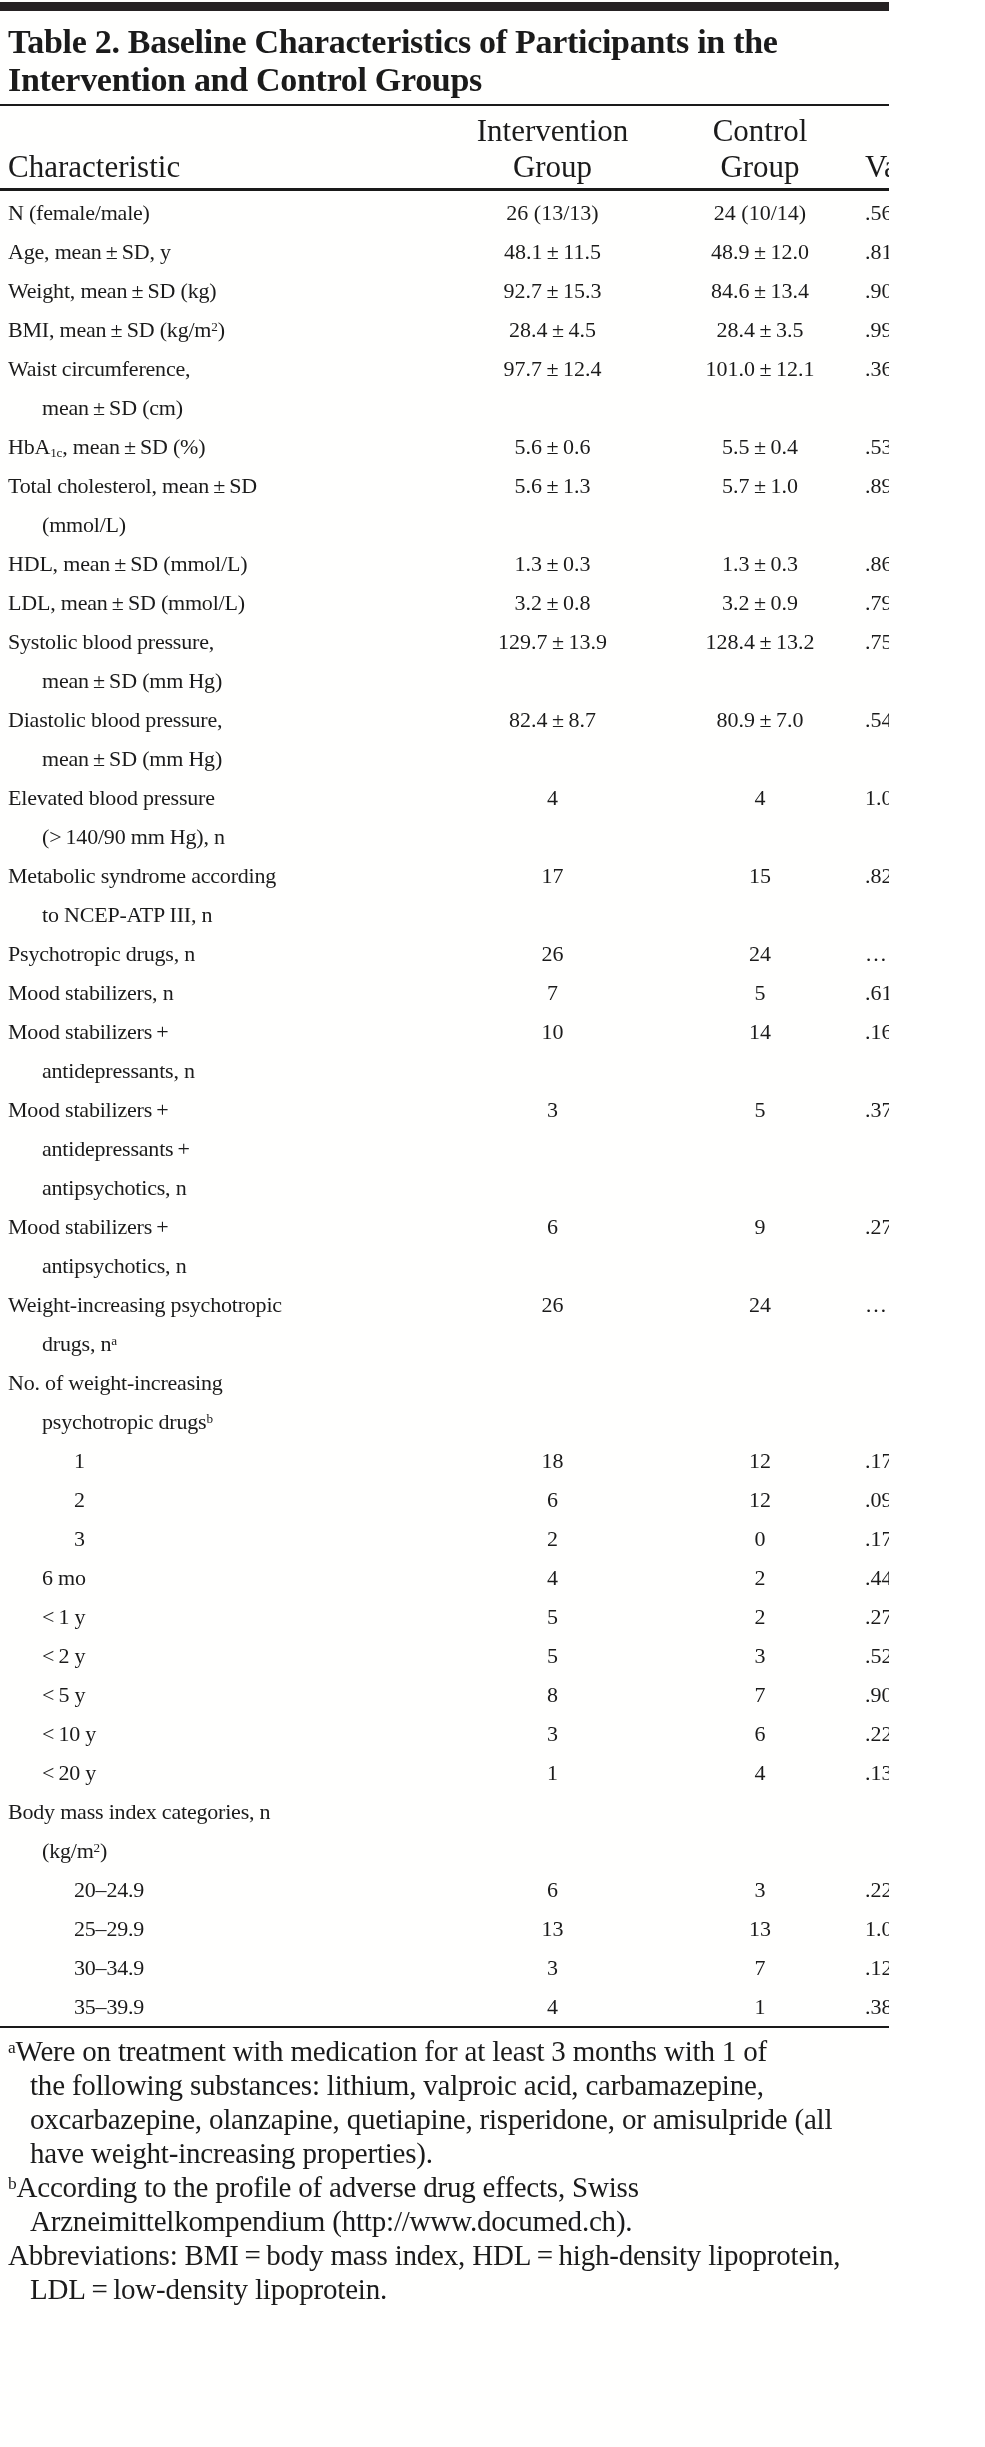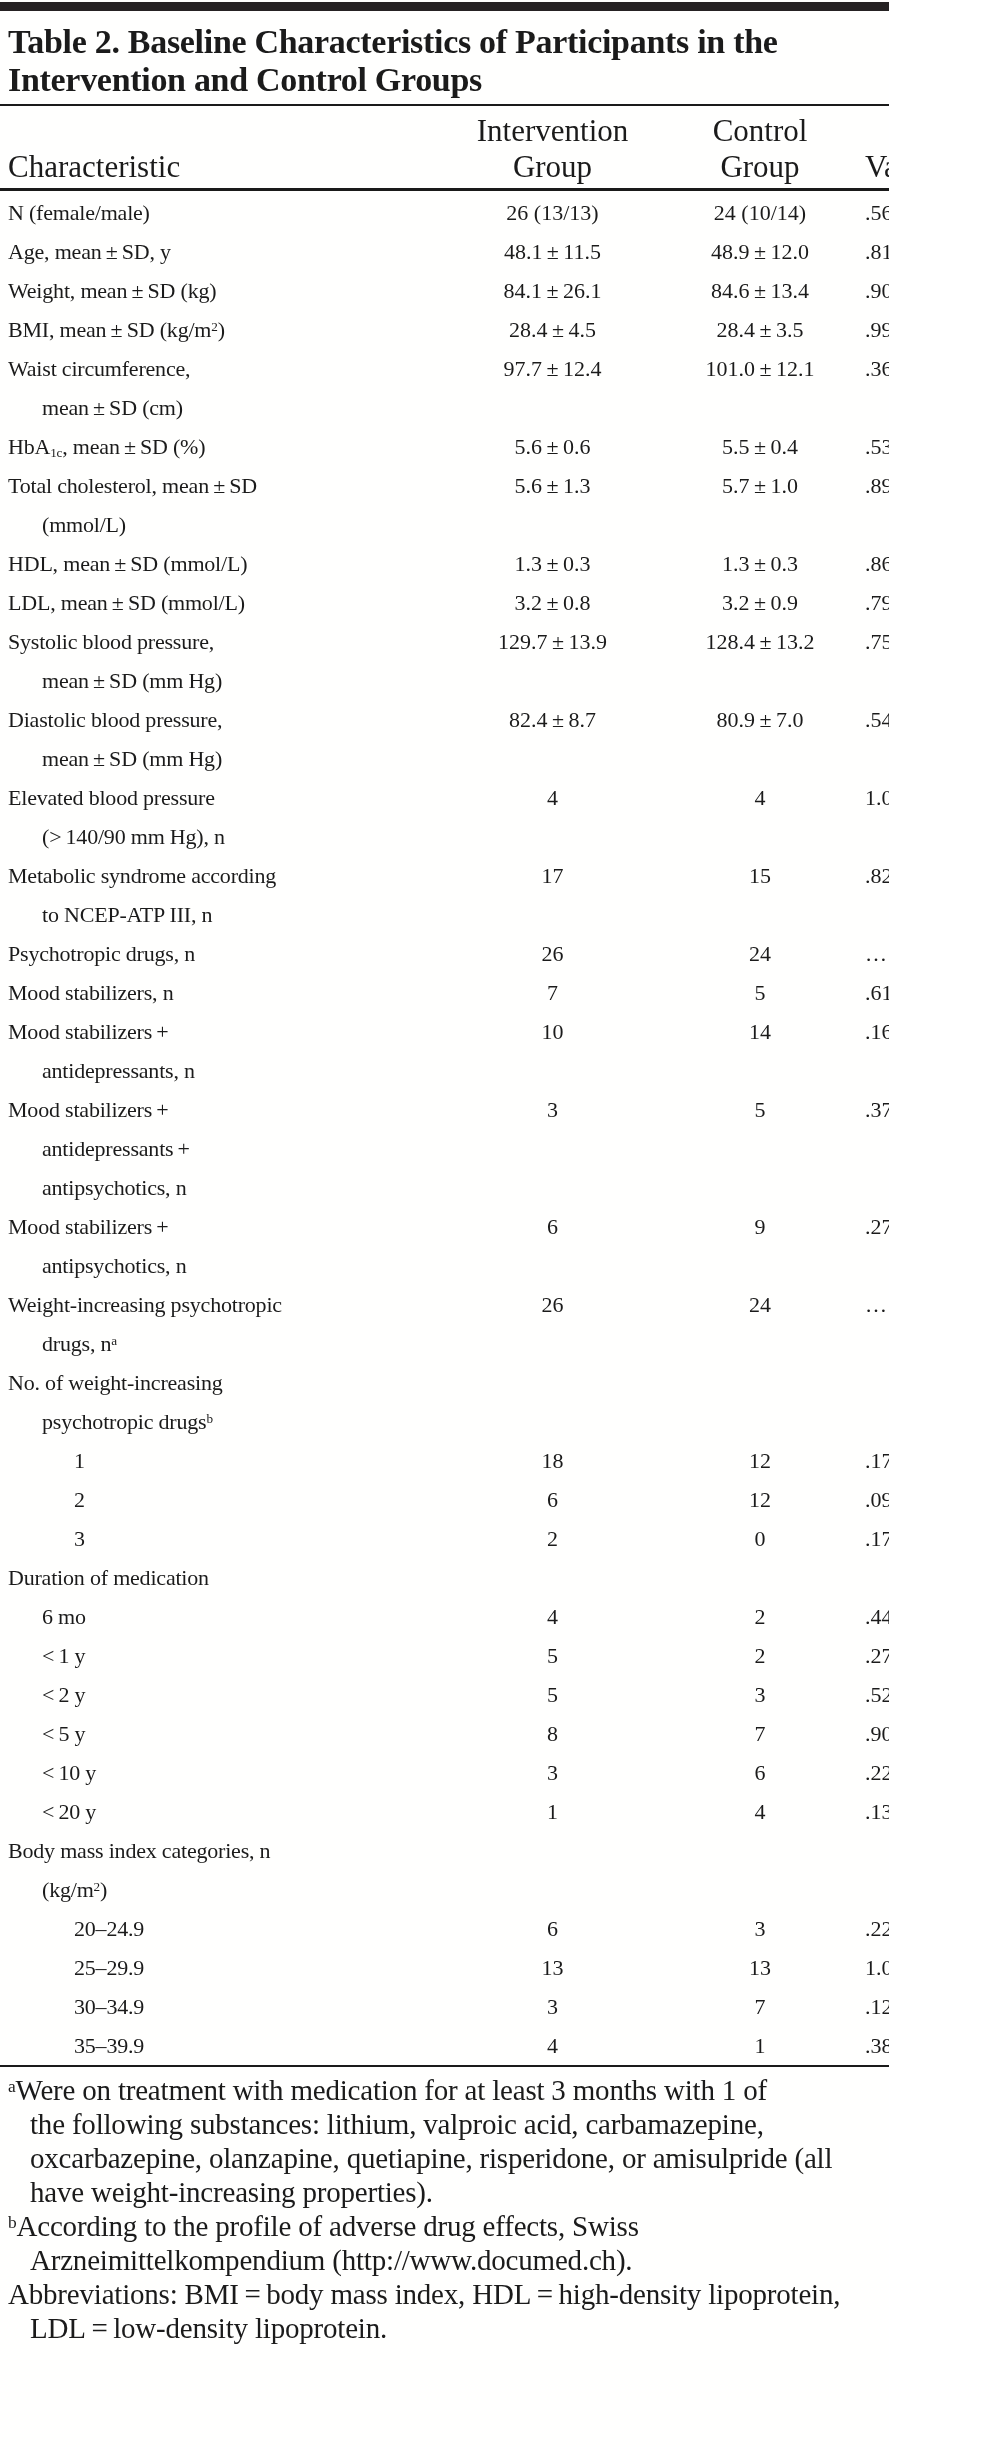--- a/index.html
+++ b/index.html
@@ -73,21 +73,21 @@
         <div class="pv">.56</div>
       </div>
       <div class="row">
         <div class="lbl c0">Age, mean ± SD, y</div>
         <div class="val">48.1 ± 11.5</div>
         <div class="val">48.9 ± 12.0</div>
         <div class="pv">.81</div>
       </div>
       <div class="row">
         <div class="lbl c0">Weight, mean ± SD (kg)</div>
-        <div class="val">84.1 ± 26.1</div>
+        <div class="val">92.7 ± 15.3</div>
         <div class="val">84.6 ± 13.4</div>
         <div class="pv">.90</div>
       </div>
       <div class="row">
         <div class="lbl c0">BMI, mean ± SD (kg/m<sup>2</sup>)</div>
         <div class="val">28.4 ± 4.5</div>
         <div class="val">28.4 ± 3.5</div>
         <div class="pv">.99</div>
       </div>
       <div class="row">
@@ -208,26 +208,20 @@
         <div class="lbl c2">2</div>
         <div class="val">6</div>
         <div class="val">12</div>
         <div class="pv">.09</div>
       </div>
       <div class="row">
         <div class="lbl c2">3</div>
         <div class="val">2</div>
         <div class="val">0</div>
         <div class="pv">.17</div>
-      </div>
-      <div class="row">
-        <div class="lbl c0">Duration of medication</div>
-        <div class="val"></div>
-        <div class="val"></div>
-        <div class="pv"></div>
       </div>
       <div class="row">
         <div class="lbl c1">6 mo</div>
         <div class="val">4</div>
         <div class="val">2</div>
         <div class="pv">.44</div>
       </div>
       <div class="row">
         <div class="lbl c1">&lt; 1 y</div>
         <div class="val">5</div>

